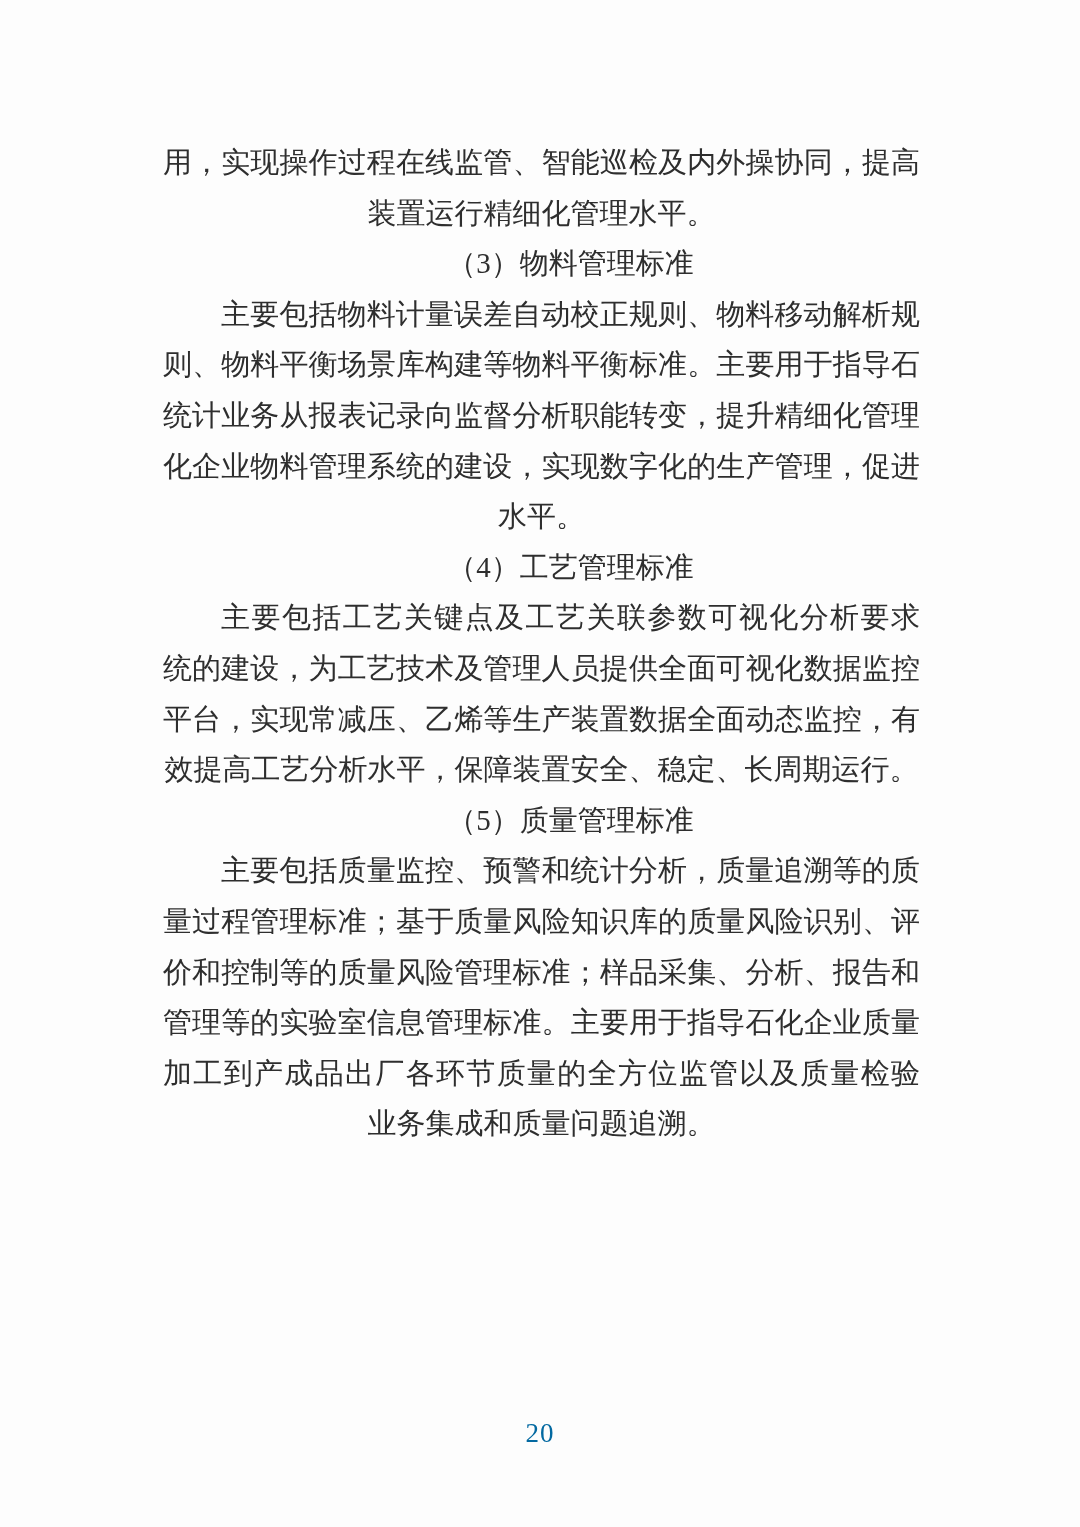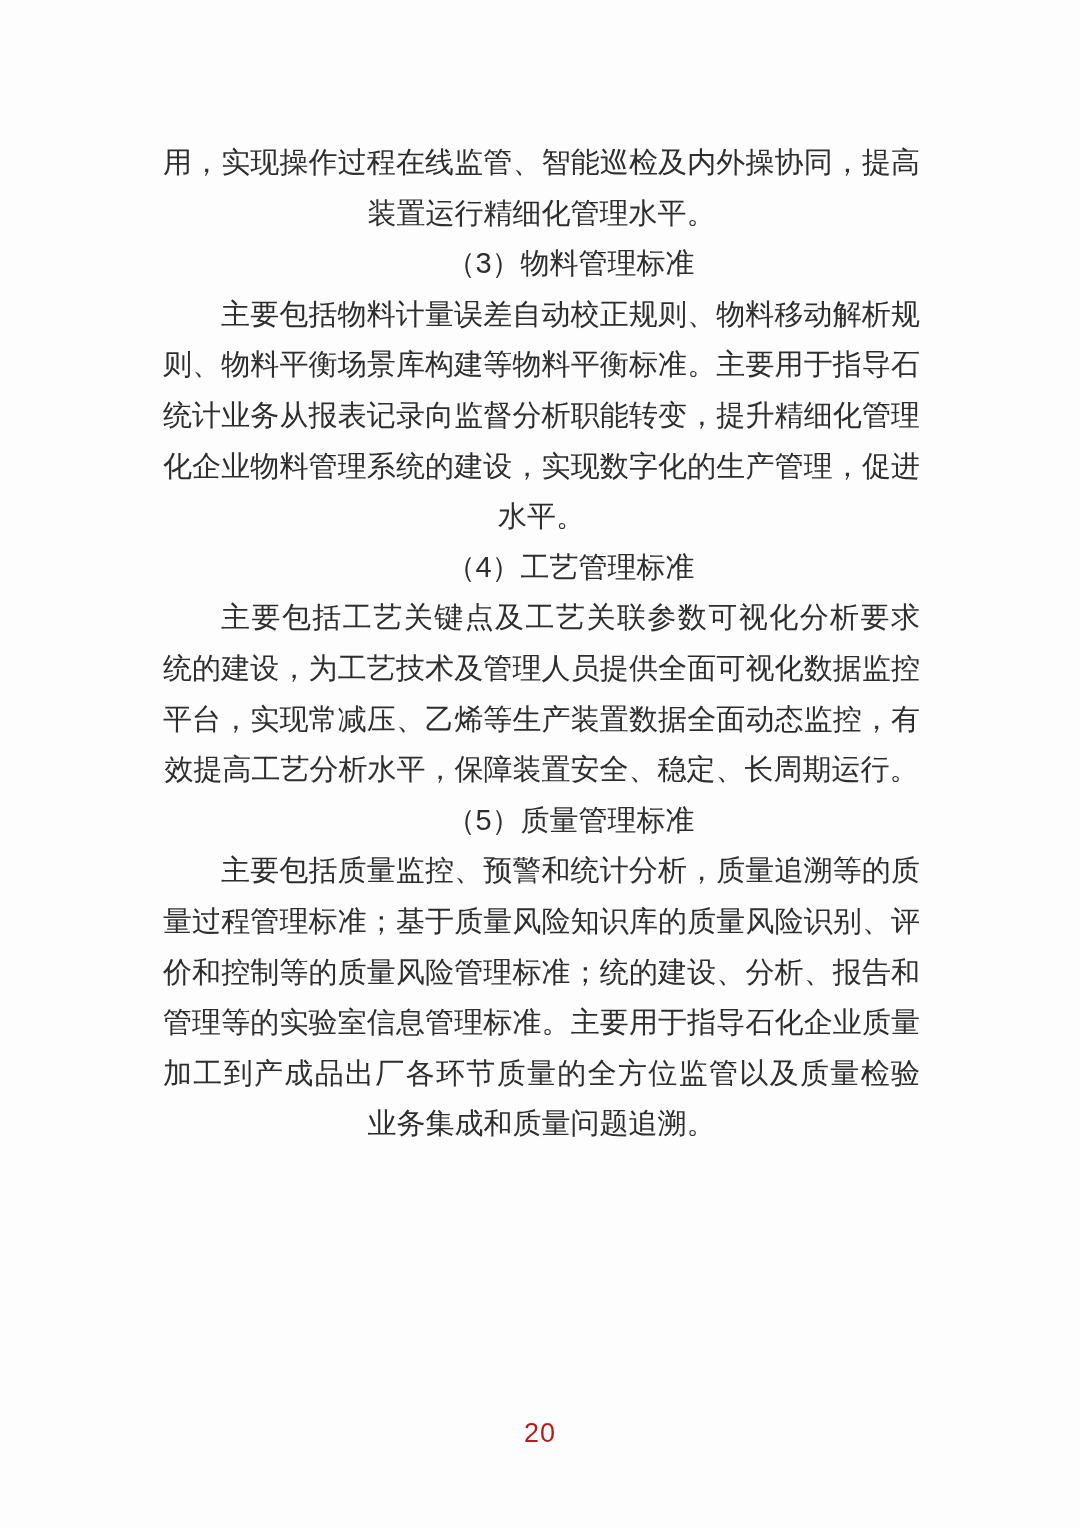--- a/index.html
+++ b/index.html
@@ -5,21 +5,21 @@
   html, body {
     margin: 0;
     padding: 0;
     background: #ffffff;
   }
   .page {
     position: relative;
     width: 1080px;
     height: 1527px;
     background: #fdfdfd;
-    font-family: Liberation Sans, sans-serif;
+    font-family: Liberation Serif, serif;
     color: #2e2e2e;
     overflow: hidden;
   }
   .textblock {
     position: absolute;
     left: 163px;
     top: 137px;
     width: 757px;
     font-size: 29px;
     line-height: 50.6px;
@@ -38,21 +38,21 @@
   .line.plain {
     text-align: center;
   }
   .page-number {
     position: absolute;
     top: 1418px;
     left: 0;
     width: 100%;
     text-align: center;
     font-size: 27px;
-    color: #b91c1c;
+    color: #0369a1;
     letter-spacing: 1px;
   }
 </style>
 </head>
 <body>
 
 <div class="page">
 
   <div class="textblock">
 
@@ -75,21 +75,21 @@
       <div class="line indent justify">主要包括工艺关键点及工艺关联参数可视化分析要求</div>
       <div class="line justify">统的建设，为工艺技术及管理人员提供全面可视化数据监控</div>
       <div class="line justify">平台，实现常减压、乙烯等生产装置数据全面动态监控，有</div>
       <div class="line plain">效提高工艺分析水平，保障装置安全、稳定、长周期运行。</div>
     </div>
 
     <div>
       <div class="line indent plain">（5）质量管理标准</div>
       <div class="line indent justify">主要包括质量监控、预警和统计分析，质量追溯等的质</div>
       <div class="line justify">量过程管理标准；基于质量风险知识库的质量风险识别、评</div>
-      <div class="line justify">价和控制等的质量风险管理标准；统的建设、分析、报告和</div>
+      <div class="line justify">价和控制等的质量风险管理标准；样品采集、分析、报告和</div>
       <div class="line justify">管理等的实验室信息管理标准。主要用于指导石化企业质量</div>
       <div class="line justify">加工到产成品出厂各环节质量的全方位监管以及质量检验</div>
       <div class="line plain">业务集成和质量问题追溯。</div>
     </div>
 
   </div>
 
   <div class="page-number">20</div>
 
 </div>

